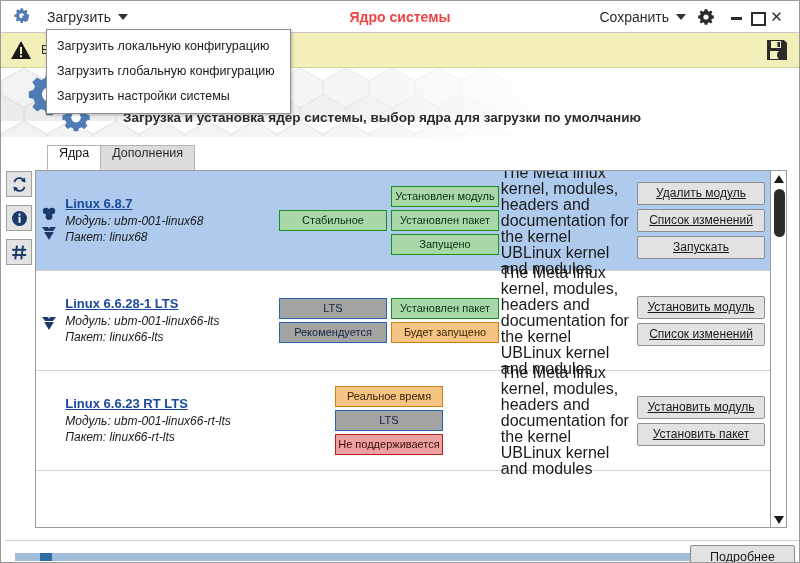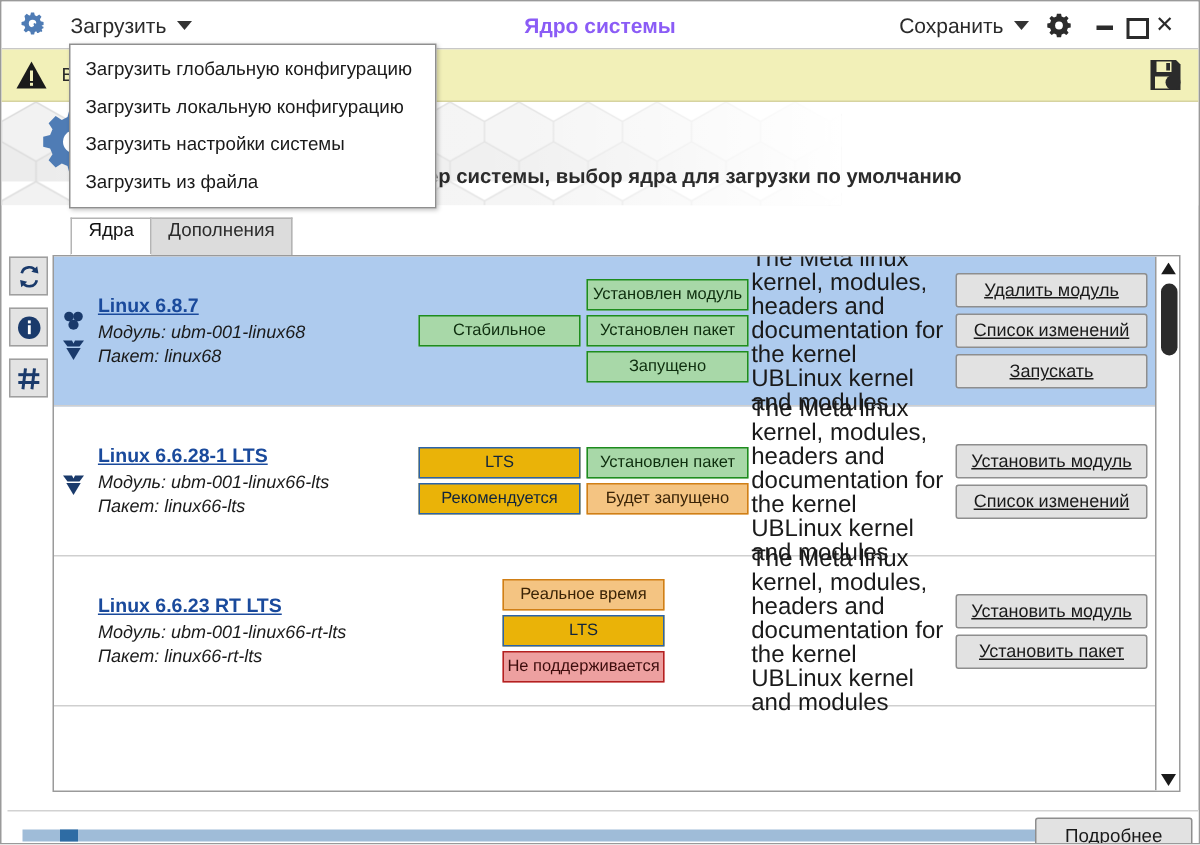--- a/index.html
+++ b/index.html
@@ -35,21 +35,21 @@
   }
   .caret {
     width: 0; height: 0;
     border-left: 5px solid transparent;
     border-right: 5px solid transparent;
     border-top: 6px solid #333;
     display: inline-block;
   }
   .tb-title {
     position: absolute; left: 0; right: 0; text-align: center;
-    font-size: 14px; font-weight: bold; color: #8b5cf6;
+    font-size: 14px; font-weight: bold; color: #ef4444;
     pointer-events: none;
   }
   .tb-right {
     margin-left: auto; display: flex; align-items: center; gap: 10px;
     padding-right: 16px;
   }
   .tb-save { display: flex; align-items: center; gap: 7px; font-size: 14px; color: #2b2b2b; }
   .tb-gear { width: 20px; height: 20px; display:flex; align-items:center; justify-content:center; }
   .winbtns { display: flex; align-items: center; gap: 7px; margin-left: 4px; }
   .wb { width: 13px; height: 13px; position: relative; cursor: default; }
@@ -144,21 +144,21 @@
   .kline { font-size: 12px; font-style: italic; color: #1a1a1a; line-height: 16px; }
   .badges {
     width: 230px; display: flex; align-items: center; justify-content: center; gap: 4px;
   }
   .bcol { display: flex; flex-direction: column; gap: 3px; }
   .badge {
     width: 108px; height: 21px; line-height: 19px; text-align: center;
     font-size: 11px; border: 1px solid #000; cursor: default;
   }
   .b-green  { background: #a8d8a8; border-color: #1e8c1e; color: #0e2e0e; }
-  .b-blue   { background: #eab308; border-color: #2a63ab; color: #10243d; }
+  .b-blue   { background: #a3a3a3; border-color: #2a63ab; color: #10243d; }
   .b-orange { background: #f4c482; border-color: #d07f16; color: #3a2306; }
   .b-red    { background: #eda0a0; border-color: #b32020; color: #3c0c0c; }
   .kdesc {
     width: 140px; font-size: 16px; color: #1a1a1a; line-height: 16px;
     display: flex; align-items: center; padding-right: 4px;
   }
   .kactions {
     flex: 1; display: flex; flex-direction: column; align-items: center;
     justify-content: center; gap: 4px; padding-right: 6px;
   }
@@ -452,19 +452,18 @@
   </div>
 
   <div class="bottombar">
     <div class="progwrap">
       <div class="proghandle"></div>
     </div>
     <div class="detailbtn">Подробнее</div>
   </div>
 
   <div class="dropdown">
+    <div class="dd-item">Загрузить локальную конфигурацию</div>
     <div class="dd-item">Загрузить глобальную конфигурацию</div>
-    <div class="dd-item">Загрузить локальную конфигурацию</div>
     <div class="dd-item">Загрузить настройки системы</div>
-    <div class="dd-item">Загрузить из файла</div>
   </div>
 
 </div>
 
 </body></html>

